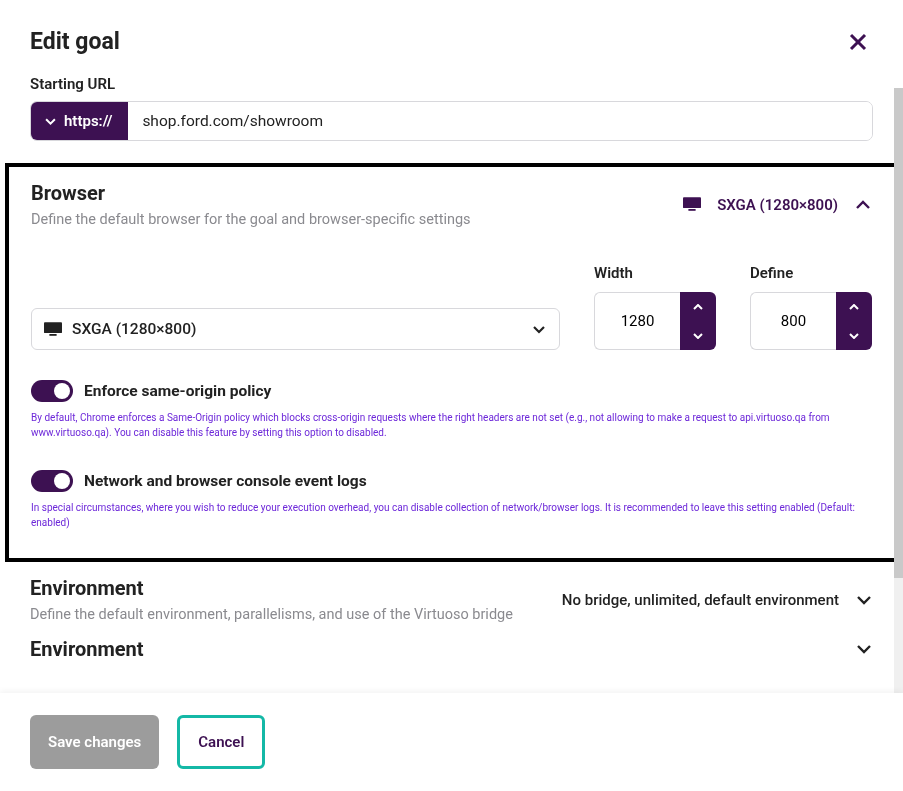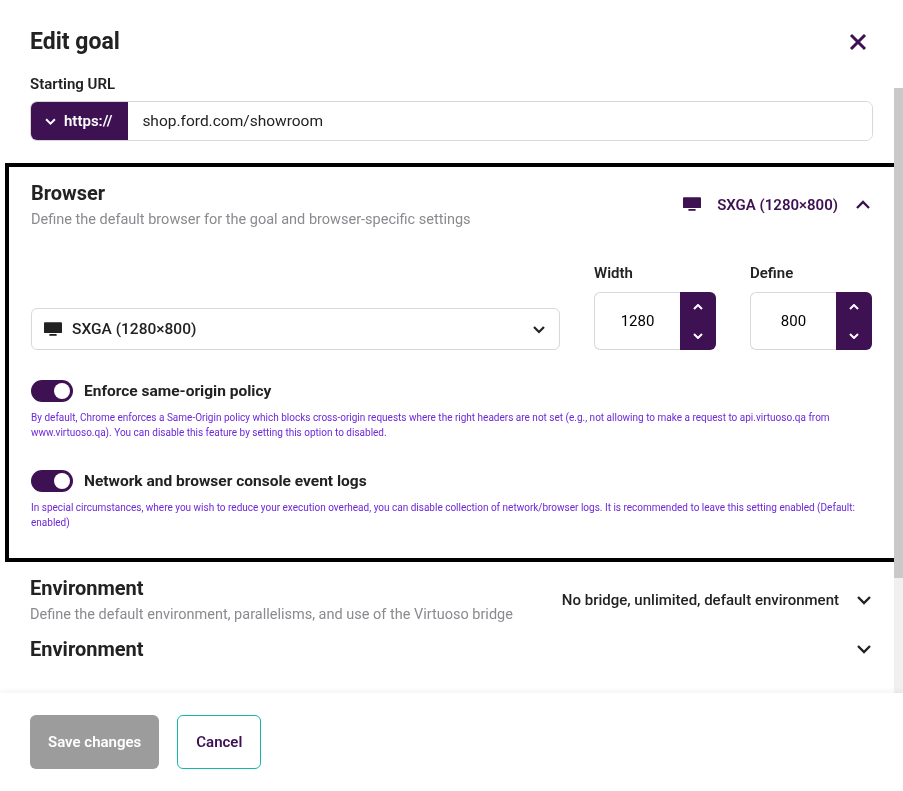--- a/index.html
+++ b/index.html
@@ -45,21 +45,21 @@
 .toggle-label { font-size:15.5px; font-weight:700; color:#222; }
 .toggle-desc { font-size:10px; color:#6d28d9; line-height:1.5; }
 
 .acc-section { margin:0 30px 8px; padding-bottom:6px; }
 .acc-section .acc-right { color:#222; font-weight:500; }
 .acc-section .chev svg { stroke:#222; }
 
 .footer { position:absolute; bottom:0; left:0; right:0; padding:22px 30px; background:#fff; display:flex; gap:18px; box-shadow:0 -2px 6px rgba(0,0,0,0.05); }
 .btn { height:54px; padding:0 18px; border-radius:6px; font-size:15px; font-weight:600; cursor:pointer; display:inline-flex; align-items:center; }
 .btn-primary { background:#9c9c9c; color:#fff; border:none; }
-.btn-secondary { background:#fff; color:#3d1152; border:1px solid #14b8a6; }
+.btn-secondary { background:#fff; color:#3d1152; border:3px solid #14b8a6; }
 
 .scrollbar { position:absolute; right:0; top:88px; width:9px; height:610px; background:#f0f0f0; }
 .scrollbar .thumb { position:absolute; left:0; right:0; top:0; height:490px; background:#c9c9c9; }
 </style>
 </head>
 <body>
 
 <div class="header">
   <h1>Edit goal</h1>
   <div class="close-icon">

